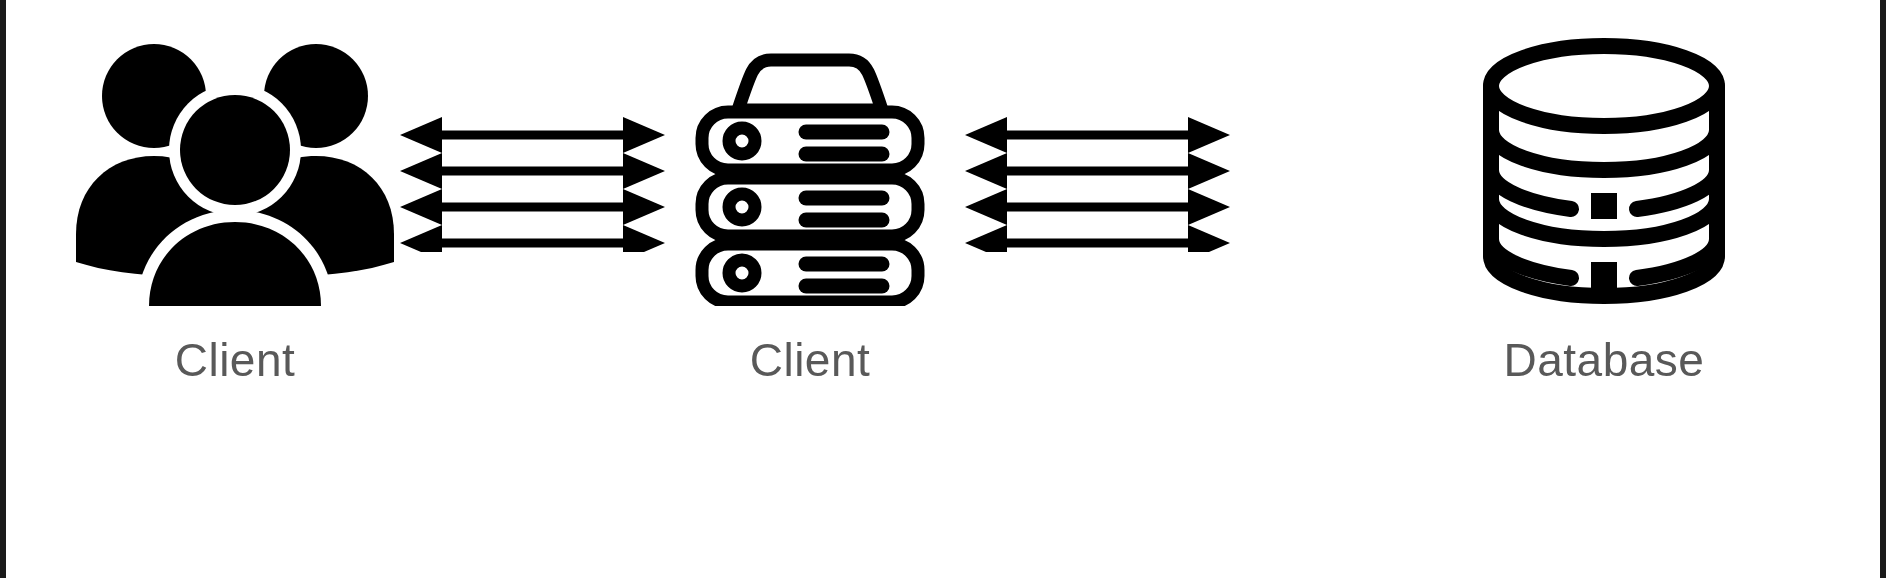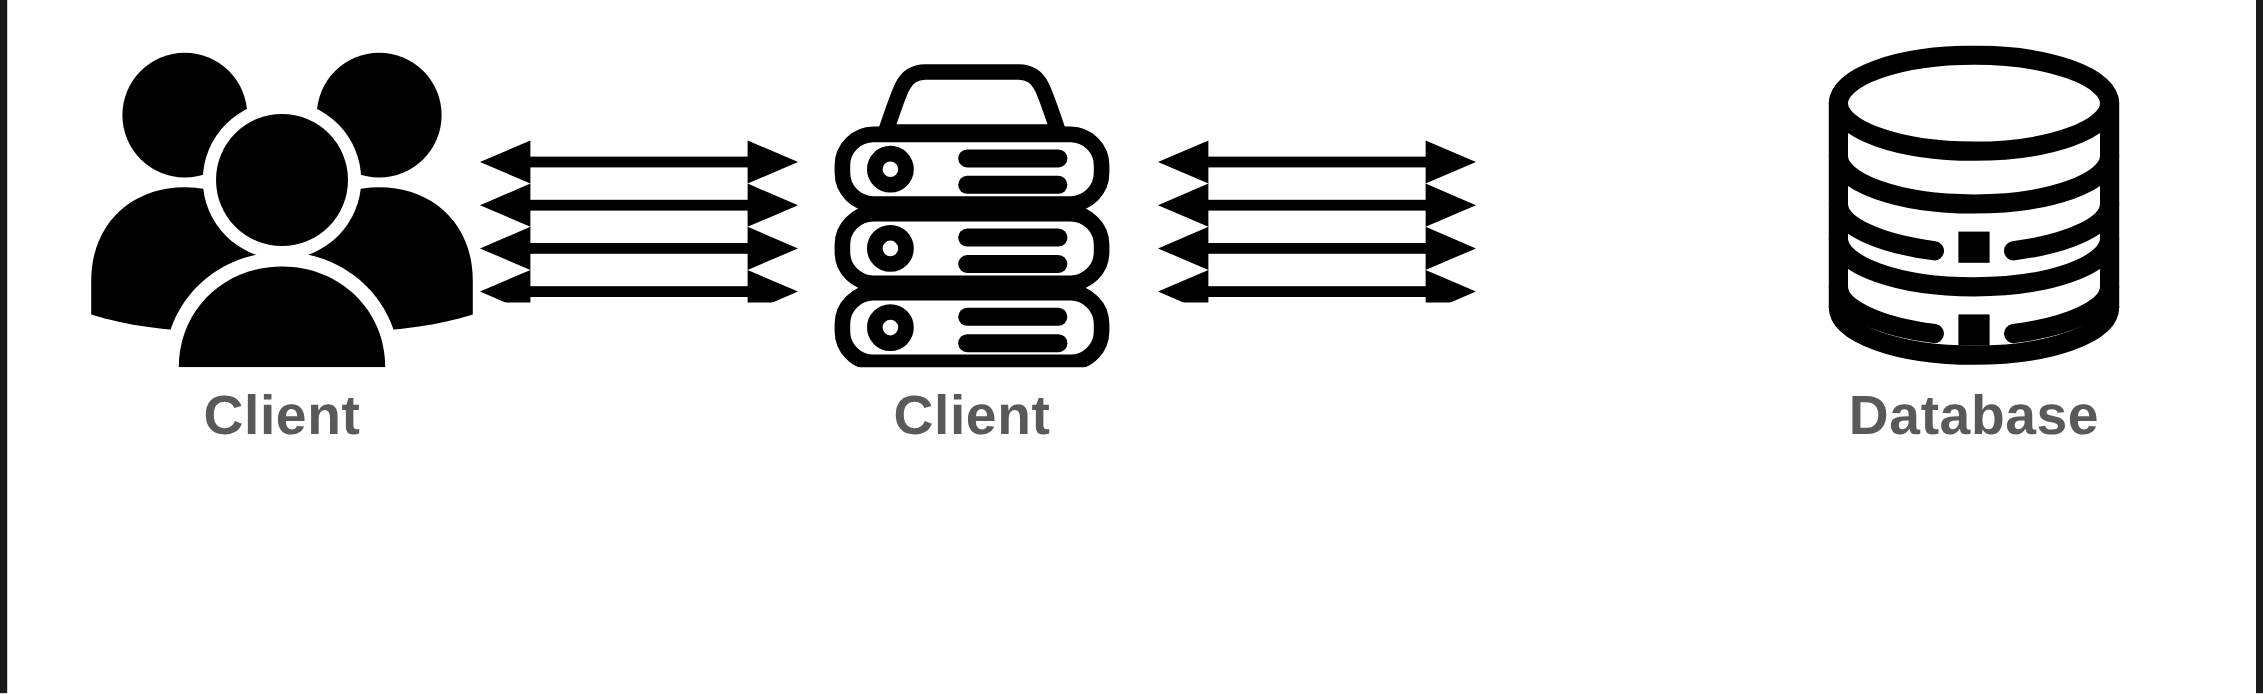--- a/index.html
+++ b/index.html
@@ -28,37 +28,37 @@
   .node {
     position: absolute;
     display: flex;
     flex-direction: column;
     align-items: center;
   }
   .icon-wrap {
     display: block;
   }
   .node-label {
-    margin-top: 12px;
+    margin-top: 27px;
     font-size: 46px;
-    font-weight: 700;
+    font-weight: 400;
     color: #595959;
     letter-spacing: 0.5px;
     line-height: 1;
     white-space: nowrap;
   }
 
   .arrow-group {
     position: absolute;
   }
 
   
   #node-client   { left: 40px;   top: 38px;  width: 390px; }
   #node-server   { left: 670px;  top: 38px;  width: 280px; }
-  #node-database { left: 1480px; top: 38px;  width: 330px; }
+  #node-database { left: 1439px; top: 38px;  width: 330px; }
 
   #arrows-client-server   { left: 400px;  top: 112px; }
   #arrows-server-database { left: 965px;  top: 112px; }
 </style>
 </head>
 <body>
 
 <div id="stage">
 
   <div class="edge-strip edge-left"></div>

